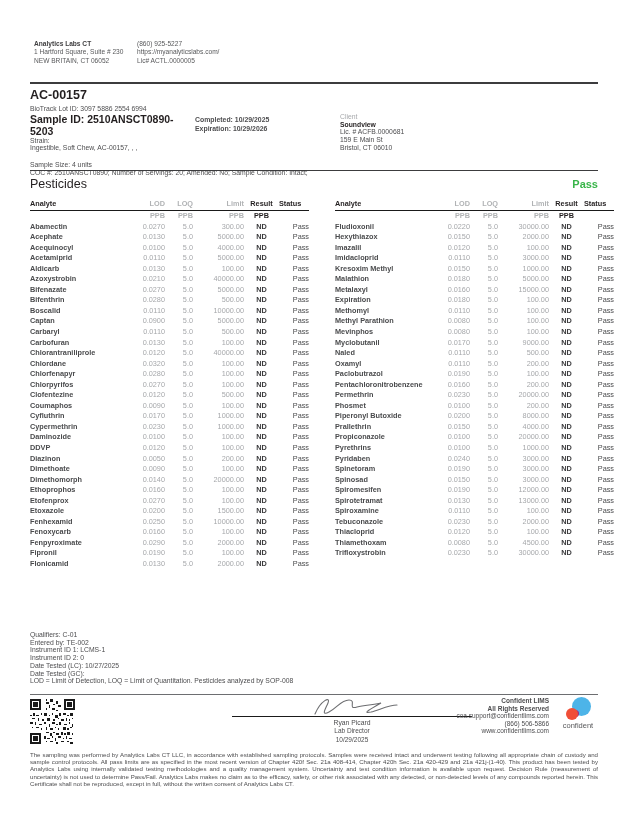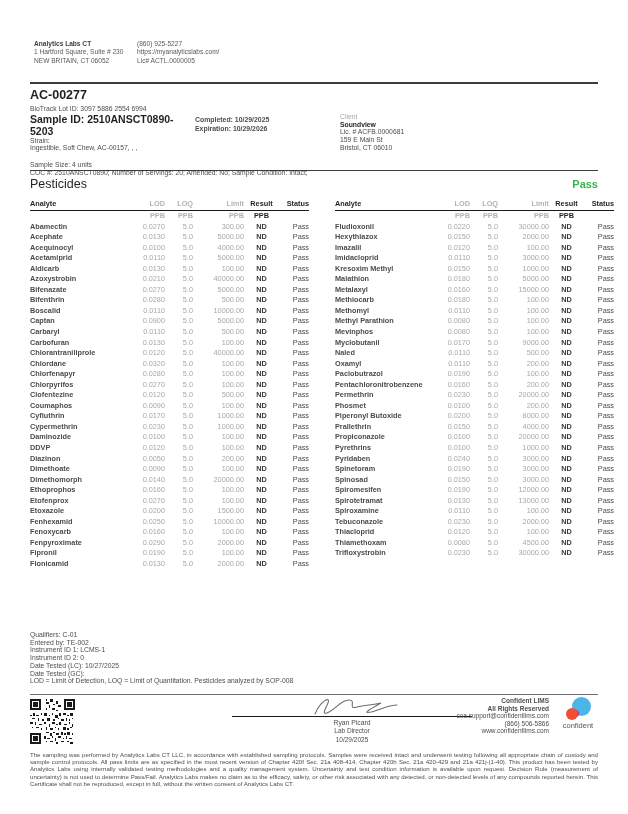--- a/index.html
+++ b/index.html
@@ -44,21 +44,21 @@
   .section-status{margin-left:auto;font-size:11px;font-weight:bold;color:#39b54a;}
 
   
   .tables{position:absolute;top:199px;left:30px;right:30px;display:flex;gap:26px;}
   .ptable{width:279px;}
   .grid6{display:grid;grid-template-columns:97px 38px 28px 51px 35px 30px;}
   .t-head{font-size:7.3px;font-weight:bold;line-height:10px;border-bottom:1.5px solid #1a1a1a;padding-bottom:1px;}
   .t-head .h-dark{color:#231f20;}
   .t-head .h-gray{color:#b1b3b5;text-align:right;}
   .t-head .h-res{color:#231f20;text-align:center;}
-  .t-head .h-status{color:#231f20;text-align:right;}
+  .t-head .h-status{color:#231f20;text-align:left;}
   .t-units{font-size:7.3px;line-height:10.5px;}
   .t-units .u-gray{color:#b1b3b5;font-weight:bold;text-align:right;}
   .t-units .u-res{color:#231f20;font-weight:bold;text-align:center;}
   .t-row{font-size:7.3px;height:10.55px;line-height:10.55px;}
   .t-row .name{font-weight:bold;color:#4a4b4d;white-space:nowrap;overflow:hidden;}
   .t-row .num{color:#a6a8ab;text-align:right;}
   .t-row .res{font-weight:bold;color:#3a3a3c;text-align:center;}
   .t-row .status{color:#4a4b4d;text-align:right;}
 
   
@@ -95,21 +95,21 @@
     </div>
     <div class="hcol contact-col">
       <div>(860) 925-5227</div>
       <div>https://myanalyticslabs.com/</div>
       <div>Lic# ACTL.0000005</div>
     </div>
   </div>
   <div class="header-rule"></div>
 
   <div class="sample">
-    <div class="order-id">AC-00277</div>
+    <div class="order-id">AC-00157</div>
     <div class="biotrack">BioTrack Lot ID: 3097 5886 2554 6994</div>
     <div class="sample-row">
       <div class="scol1">
         <div class="sample-id">Sample ID: 2510ANSCT0890-5203</div>
         <div class="small">Strain:</div>
         <div class="small">Ingestible, Soft Chew, AC-00157, , ,</div>
       </div>
       <div class="scol2">
         <div class="dateline">Completed: 10/29/2025</div>
         <div class="dateline">Expiration: 10/29/2026</div>
@@ -528,21 +528,21 @@
           <div class="t-row grid6">
             <span class="name">Metalaxyl</span>
             <span class="num">0.0160</span>
             <span class="num">5.0</span>
             <span class="num">15000.00</span>
             <span class="res">ND</span>
             <span class="status">Pass</span>
           </div>
 
           <div class="t-row grid6">
-            <span class="name">Methiocarb</span>
+            <span class="name">Expiration</span>
             <span class="num">0.0180</span>
             <span class="num">5.0</span>
             <span class="num">100.00</span>
             <span class="res">ND</span>
             <span class="status">Pass</span>
           </div>
 
           <div class="t-row grid6">
             <span class="name">Methomyl</span>
             <span class="num">0.0110</span>

